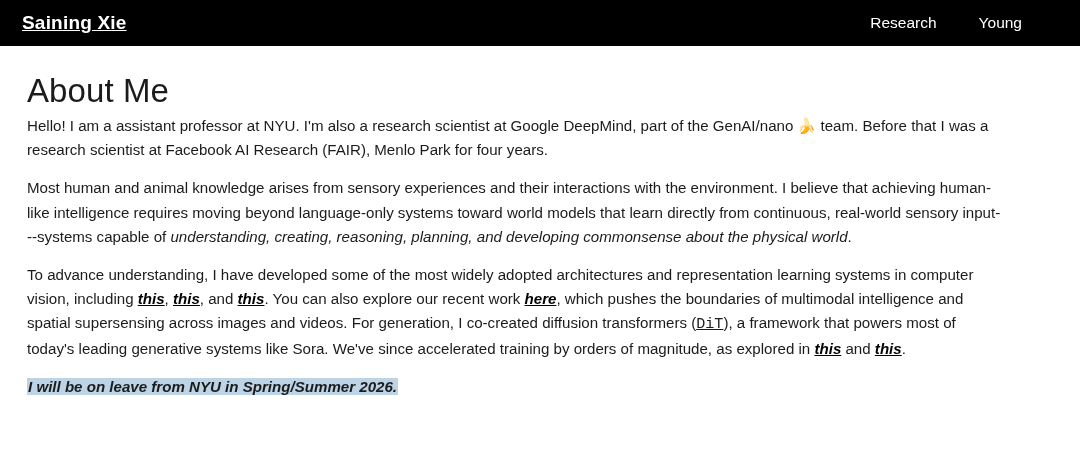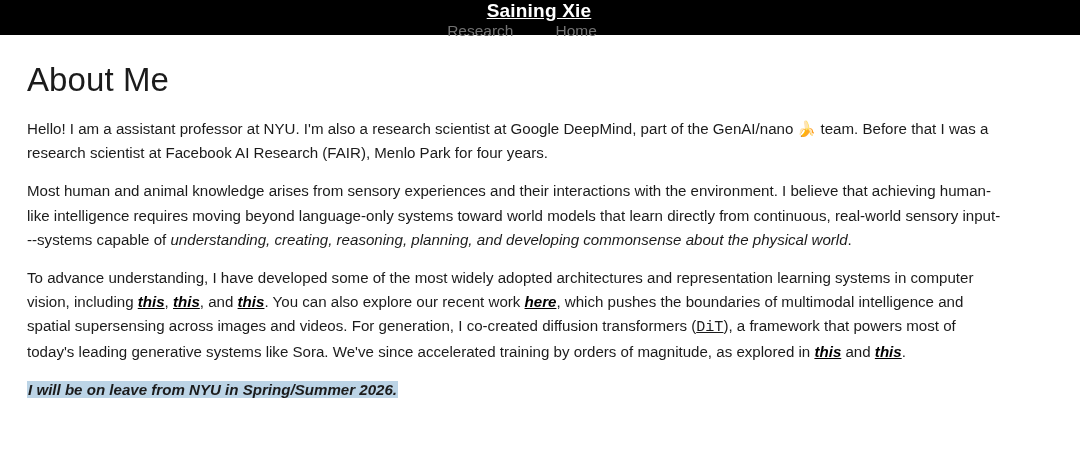--- a/index.html
+++ b/index.html
@@ -9,54 +9,53 @@
   body {
     width: 1080px;
     height: 451px;
     background: #ffffff;
     font-family: "Liberation Sans", sans-serif;
     color: #1a1a1a;
     overflow: hidden;
   }
   .navbar {
     background: #000000;
-    height: 35px;
+    height: 46px;
     display: flex;
     align-items: center;
     justify-content: space-between;
     padding: 0 24px 0 22px;
     box-sizing: border-box;
-    flex-direction: column;
   }
   .brand {
     color: #ffffff;
     font-size: 19px;
     font-weight: bold;
     letter-spacing: 0.2px;
   }
   .nav-links {
     display: flex;
     align-items: center;
     gap: 42px;
     padding-right: 34px;
   }
   .nav-link {
-    color: #737373;
+    color: #ffffff;
     font-size: 15.5px;
     text-decoration: none;
     cursor: pointer;
   }
   .content {
     padding: 26px 58px 0 27px;
   }
   h1.page-title {
     font-size: 33px;
     font-weight: normal;
     color: #1b1b1b;
-    margin: 0 0 18px 0;
+    margin: 0 0 4px 0;
     letter-spacing: 0.1px;
   }
   p.para {
     font-size: 15.1px;
     line-height: 24.2px;
     margin: 0 18px 14px 0;
     color: #1b1b1b;
     max-width: 998px;
   }
   p.para.wide {
@@ -91,21 +90,21 @@
     margin-top: 6px;
   }
 </style>
 </head>
 <body>
 
 <div class="navbar">
   <a class="brand" href="#">Saining Xie</a>
   <div class="nav-links">
     <a class="nav-link" href="#">Research</a>
-    <a class="nav-link" href="#">Home</a>
+    <a class="nav-link" href="#">Young</a>
   </div>
 </div>
 
 <div class="content">
   <h1 class="page-title">About Me</h1>
 
   <p class="para">
     <span>Hello! I am a assistant professor at NYU. I'm also a research scientist at Google DeepMind, part of the GenAI/nano </span><span>🍌</span><span> team. Before that I was a research scientist at Facebook AI Research (FAIR), Menlo Park for four years.</span>
   </p>
 

